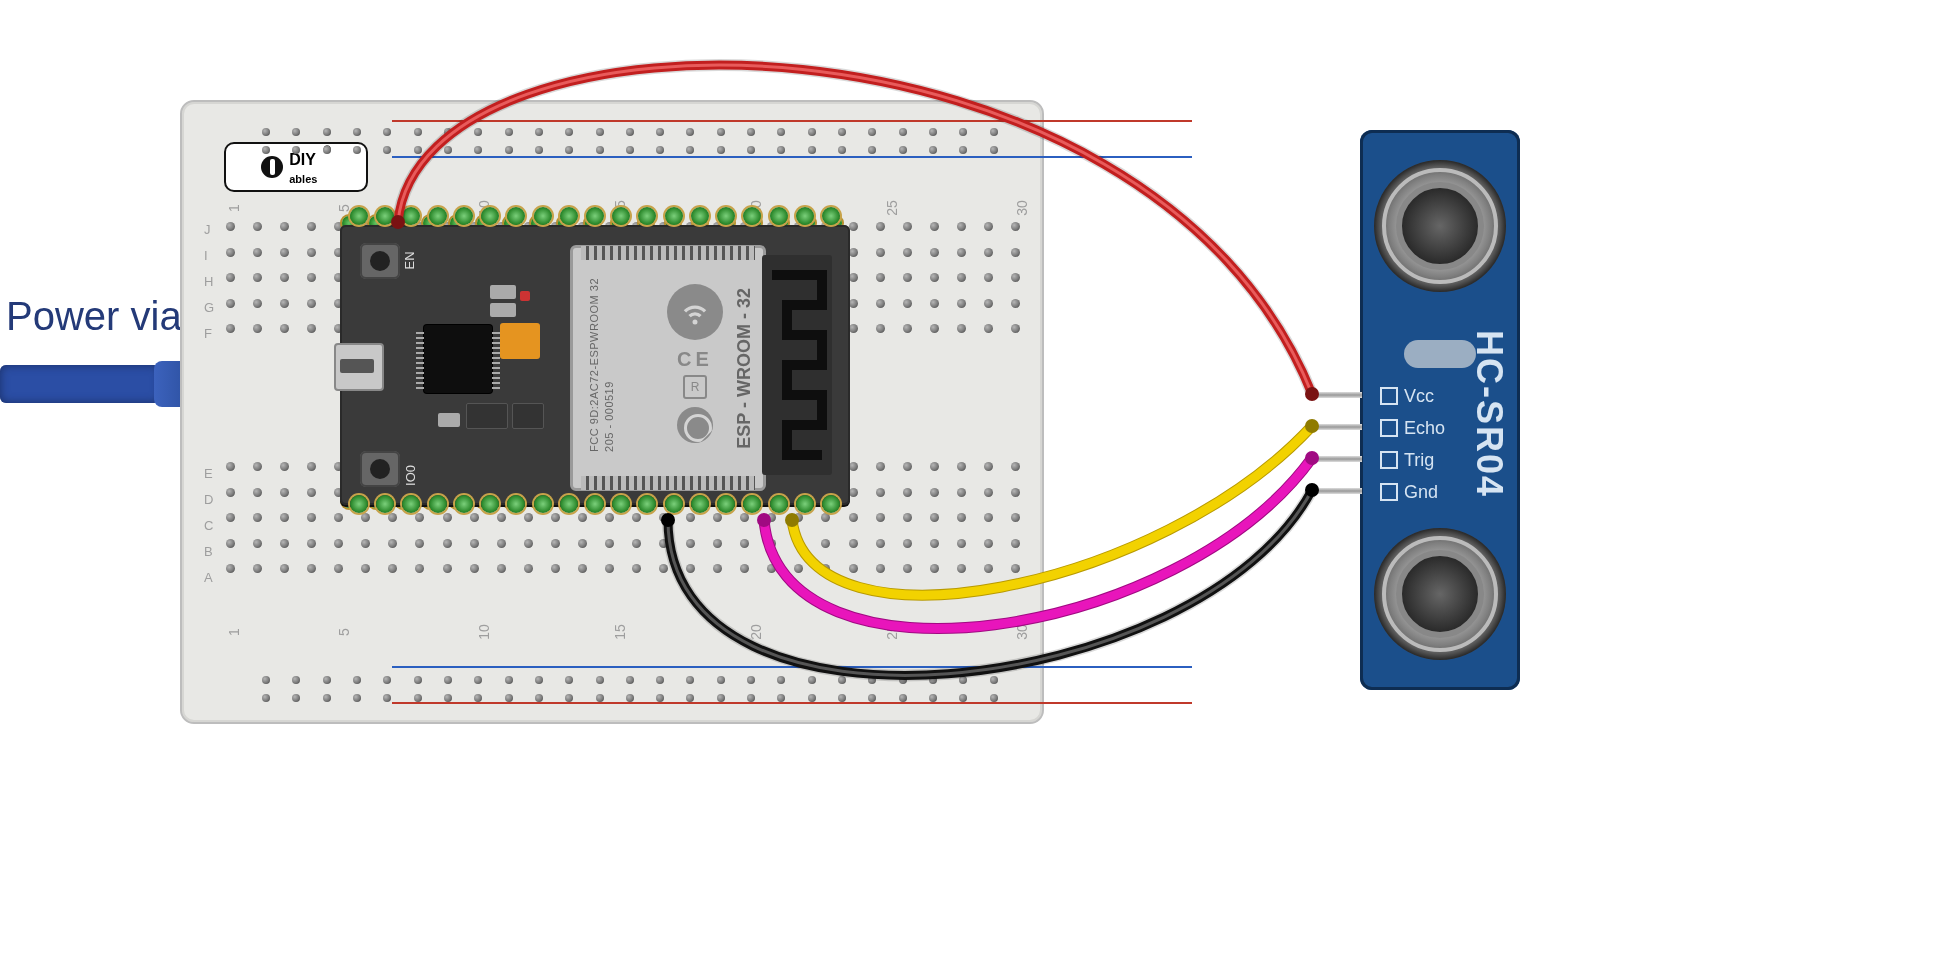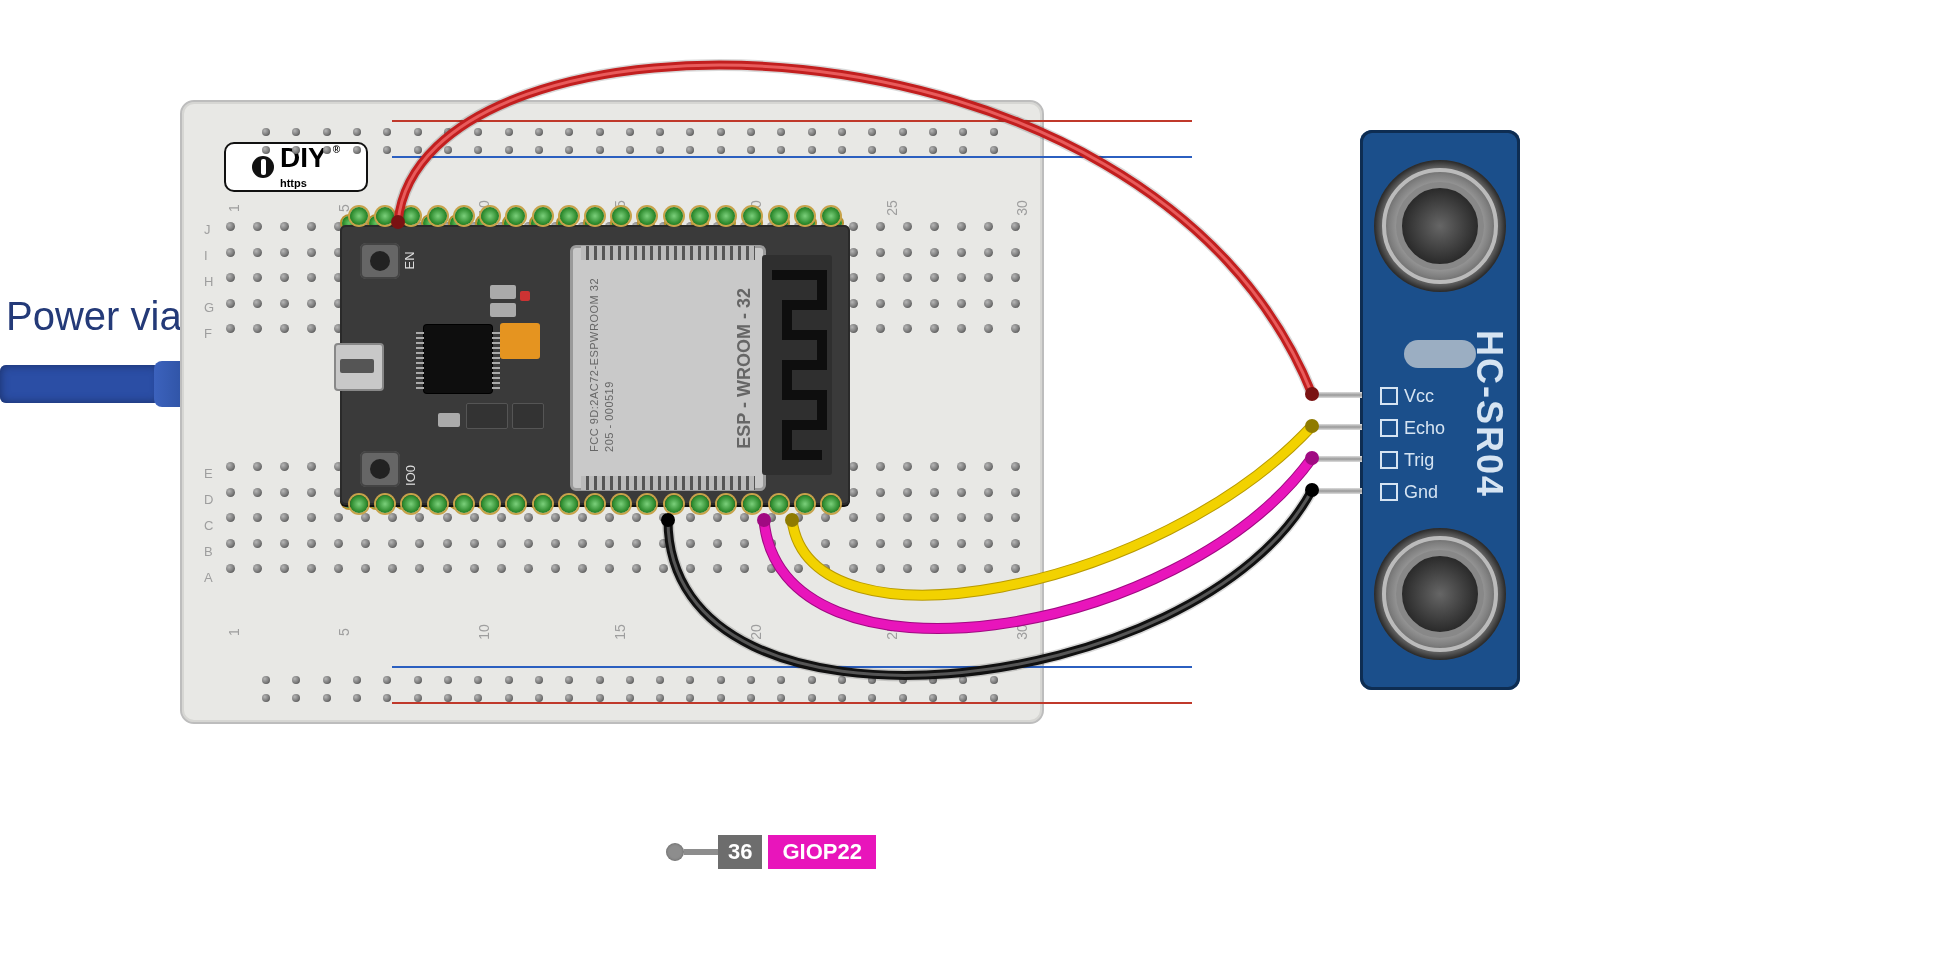--- a/index.html
+++ b/index.html
@@ -179,22 +179,22 @@
     <div class="cable-body"></div>
     <div class="cable-collar"></div>
     <div class="cable-metal"></div>
   </div>
   <div class="usb-arrow">⟶</div>
 
   <div class="breadboard">
     <div class="bb-label">
       <span class="dot"></span>
       <span style="line-height:0.9;">
-        <span style="font-size:28px;">DIY</span><br>
-        <small>https</small>
+        <span style="font-size:16px;">DIY</span><br>
+        <small>ables</small>
       </span>
       <span style="font-size:10px;align-self:flex-start;">®</span>
     </div>
 
     <div class="bb-red-line" style="top:18px;"></div>
     <div class="bb-blue-line" style="top:54px;"></div>
     <div class="bb-blue-line" style="bottom:54px;"></div>
     <div class="bb-red-line" style="bottom:18px;"></div>
 
     <div class="bb-strip-holes" style="top:24px;left:80px;width:740px;">
@@ -749,20 +749,30 @@
     <div class="smd" style="left:180px;top:66px;width:10px;height:10px;background:#c33;"></div>
 
     <div class="shield">
       <div class="shield-top"></div>
         <div class="shield-bot"></div>
       <div class="shield-text">
         <span>FCC 9D:2AC72-ESPWROOM 32</span><br>
         <span>205 - 000519</span>
       </div>
       <div class="shield-side">ESP - WROOM - 32</div>
+      <div class="shield-logos">
+        <div class="wifi-logo">
+          <svg viewBox="0 0 24 24">
+              <path d="M12 18a2 2 0 100 4 2 2 0 000-4zm-5.3-3.7a7.5 7.5 0 0110.6 0l-1.9 1.9a4.8 4.8 0 00-6.8 0zM3 10.5a12.7 12.7 0 0118 0l-1.9 1.9a10 10 0 00-14.2 0z"></path>
+            </svg>
+        </div>
+        <div class="ce-logo">CE</div>
+        <div class="r-logo">R</div>
+        <div class="esp-logo"></div>
+      </div>
     </div>
     <div class="antenna">
       <svg viewBox="0 0 70 220">
         <rect x="0" y="0" width="70" height="220" fill="#2f2f2f" rx="3"></rect>
         <path d="M10 20 H60 V50 H25 V80 H60 V110 H25 V140 H60 V170 H25 V200 H60" stroke="#0e0e0e" stroke-width="10" fill="none"></path>
       </svg>
     </div>
   </div>
 
 
@@ -791,26 +801,20 @@
         </div>
     </div>
   </div>
 
   <div class="sensor-lead" style="left:1312px;top:392px;"></div>
   <div class="sensor-lead" style="left:1312px;top:424px;"></div>
   <div class="sensor-lead" style="left:1312px;top:456px;"></div>
   <div class="sensor-lead" style="left:1312px;top:488px;"></div>
 
   <div class="legend">
-    <div class="row">
-      <div class="lead-dot"></div>
-        <div class="lead-bar"></div>
-      <div class="num">36</div>
-      <div class="name c-magenta">GIOP22</div>
-    </div>
   </div>
 
   <svg class="wires">
 
     <path class="wire wire-outline" d="M 398 222 C 420 -10, 1150 -10, 1312 394"></path>
     <path class="wire w-red" d="M 398 222 C 420 -10, 1150 -10, 1312 394"></path>
     <path class="wire w-red-hl" d="M 398 222 C 420 -10, 1150 -10, 1312 394"></path>
     <circle cx="398" cy="222" r="7" fill="#7a1212"></circle>
     <circle cx="1312" cy="394" r="7" fill="#7a1212"></circle>
 

